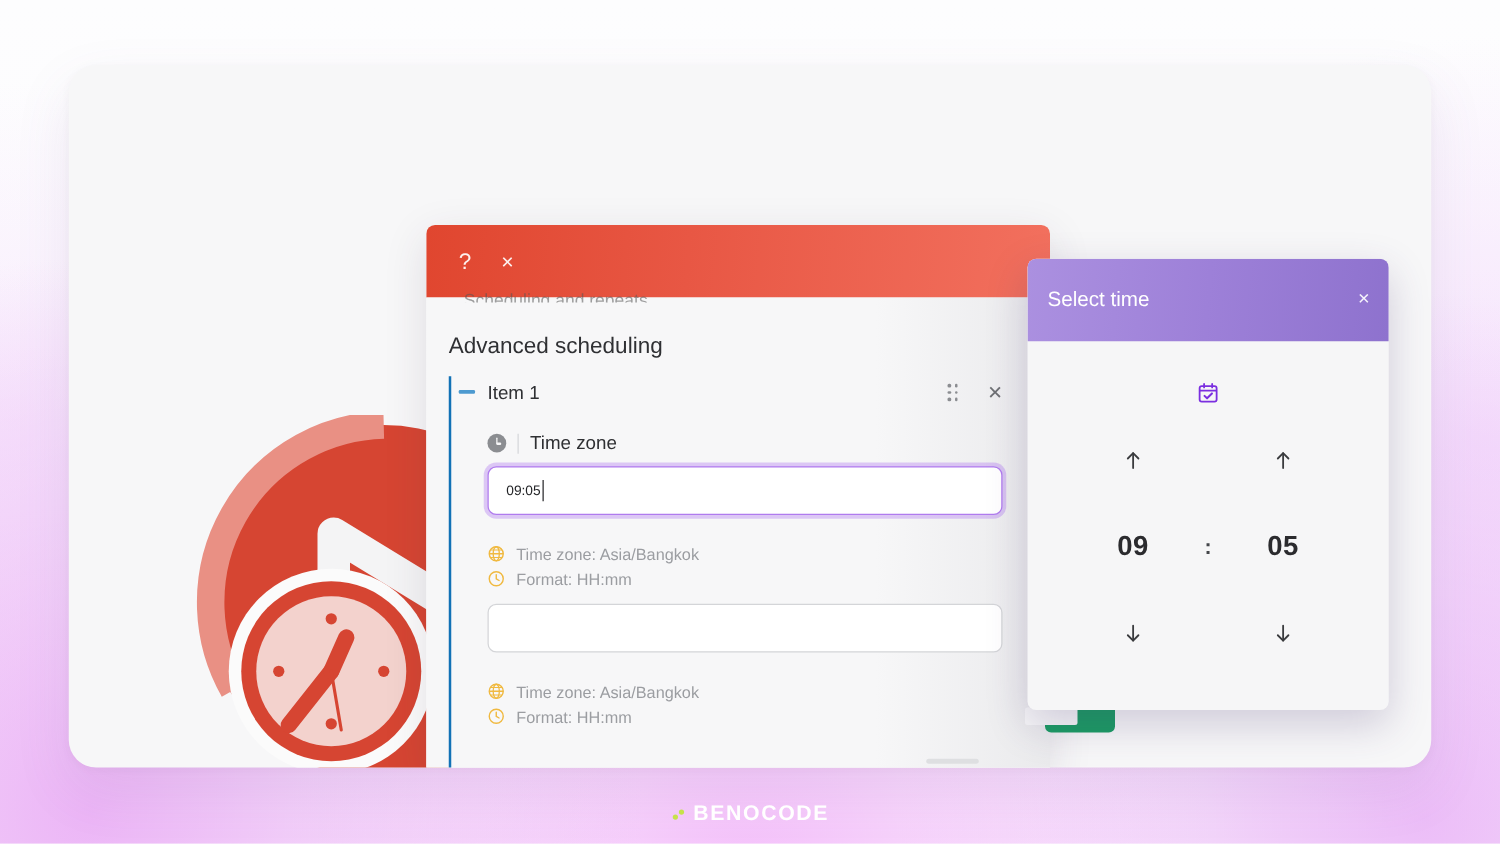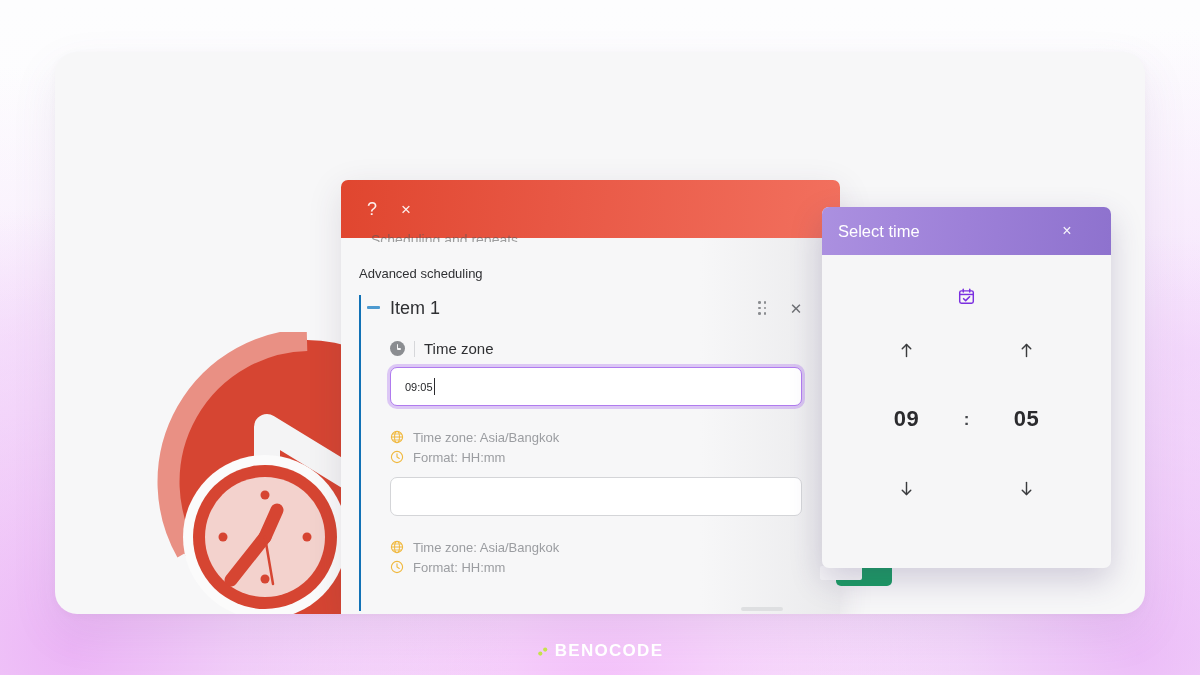--- a/index.html
+++ b/index.html
@@ -80,41 +80,41 @@
   }
   .clipped-line {
     position: absolute; left: 18px; top: -6px;
     color: #555; font-size: 14px;
     height: 10px; overflow: hidden;
     opacity: .55;
     margin-left: 12px;
   }
   .section-title {
     padding-top: 28px;
-    font-size: 13px; color: #2f3033;
+    font-size: 18px; color: #2f3033;
   }
 
   
   .item-block {
     position: relative;
     margin-top: 14px;
     padding-left: 29px;
     border-left: 2px solid #1272b6;
     min-height: 316px;
   }
   .collapse-dash {
     position: absolute; left: 6px; top: 11px;
     width: 13px; height: 2.5px; background: #4d9ad0; border-radius: 1px;
     cursor: pointer;
   }
   .item-row {
     display: flex; align-items: center;
     height: 26px;
   }
-  .item-label { font-size: 18px; color: #2f3033; flex: 1; }
+  .item-label { font-size: 15px; color: #2f3033; flex: 1; }
   .drag-handle {
     width: 14px; height: 14px; margin-right: 16px;
     display: grid; grid-template-columns: repeat(2, 4px);
     grid-template-rows: repeat(3, 4px); gap: 1.5px;
     cursor: grab;
   }
   .drag-handle i { width: 2.6px; height: 2.6px; border-radius: 50%; background: #8b8d91; display: block; }
   .item-close {
     width: 16px; height: 16px; margin-right: 18px;
     color: #6e7074; font-size: 15px; line-height: 1;
@@ -176,24 +176,24 @@
   
   .select-time {
     position: absolute;
     left: 767px; top: 155px; width: 289px; height: 361px;
     background: #f6f6f7;
     border-radius: 7px;
     box-shadow: 0 12px 32px rgba(70,50,110,0.22);
     overflow: hidden;
   }
   .select-header {
-    height: 48px;
+    height: 66px;
     background: linear-gradient(95deg, #ab90e0 0%, #9d80d8 50%, #8e72ce 100%);
     display: flex; align-items: center;
-    padding: 0 32px 0 16px;
+    padding: 0 8px 0 16px;
   }
   .select-title { color: #fff; font-size: 16.5px; flex: 1; }
   .select-close {
     color: rgba(255,255,255,0.92); font-size: 16px;
     width: 24px; height: 24px;
     display: flex; align-items: center; justify-content: center;
     cursor: pointer;
   }
   .select-body { position: relative; height: 304px; }
   .cal-icon-wrap {

